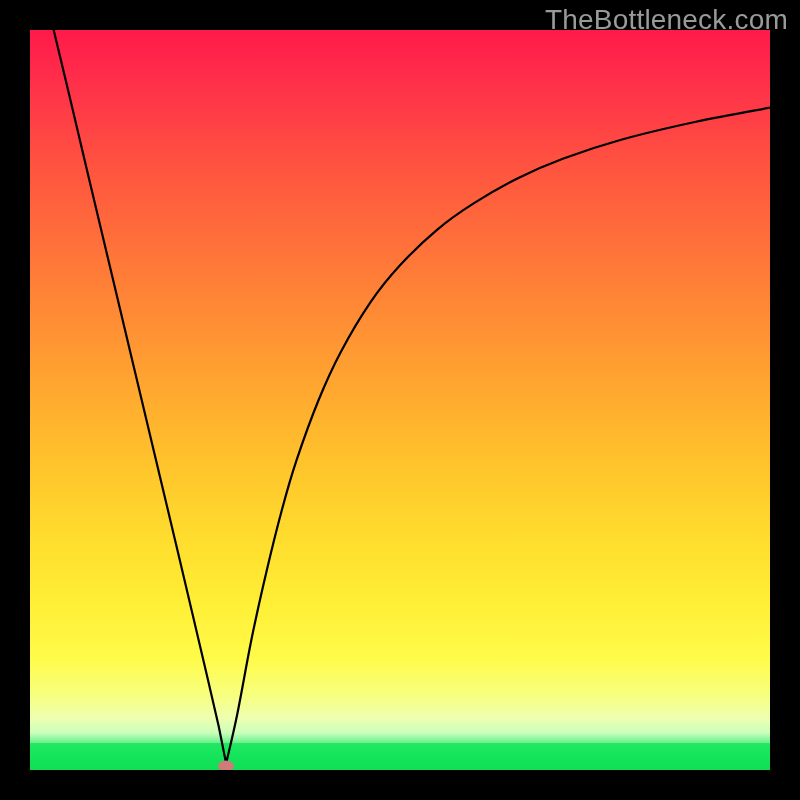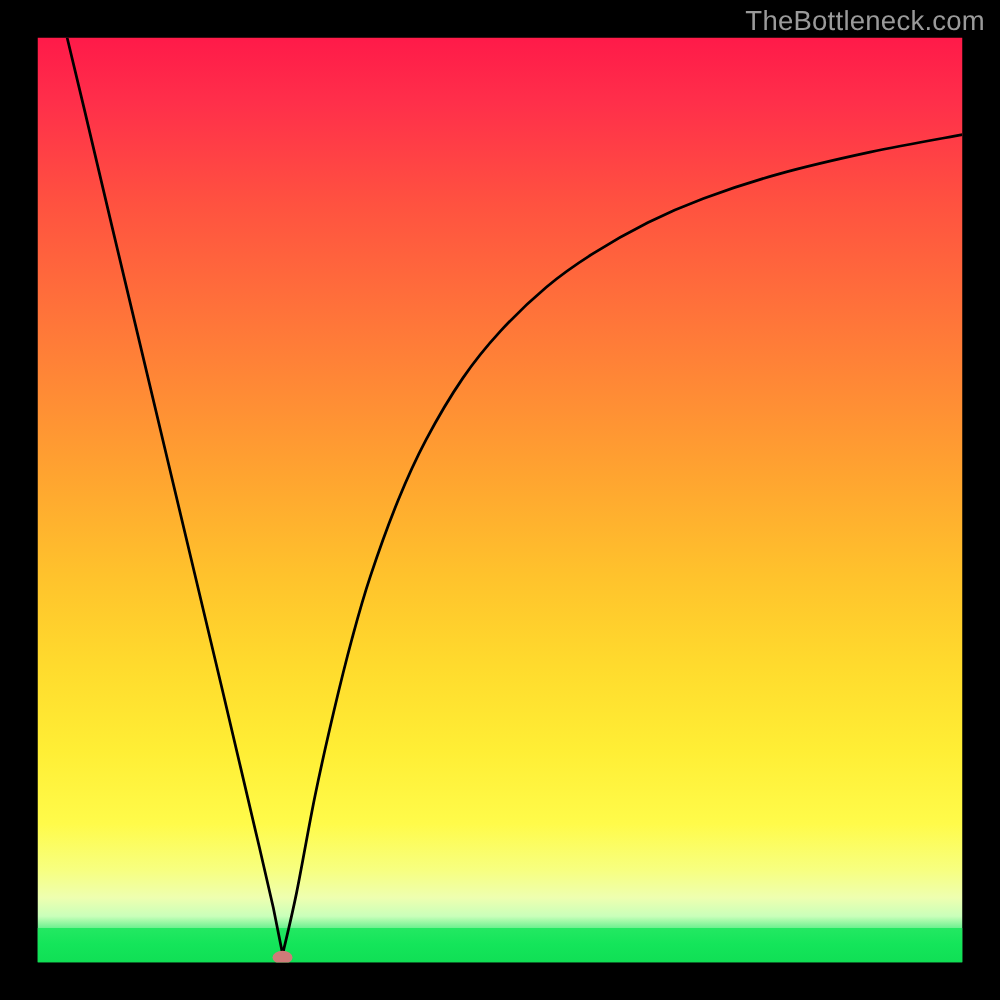--- a/index.html
+++ b/index.html
@@ -58,21 +58,21 @@
   }
   .curve-svg {
     position: absolute;
     inset: 0;
   }
   .watermark {
     position: absolute;
     top: 4px;
     right: 12px;
     color: #9a9a9a;
-    font-size: 22px;
+    font-size: 28px;
     letter-spacing: 0.2px;
     font-weight: 500;
     user-select: none;
   }
   .marker {
     position: absolute;
     width: 16px;
     height: 11px;
     border-radius: 50% / 50%;
     background: #cf7b79;

